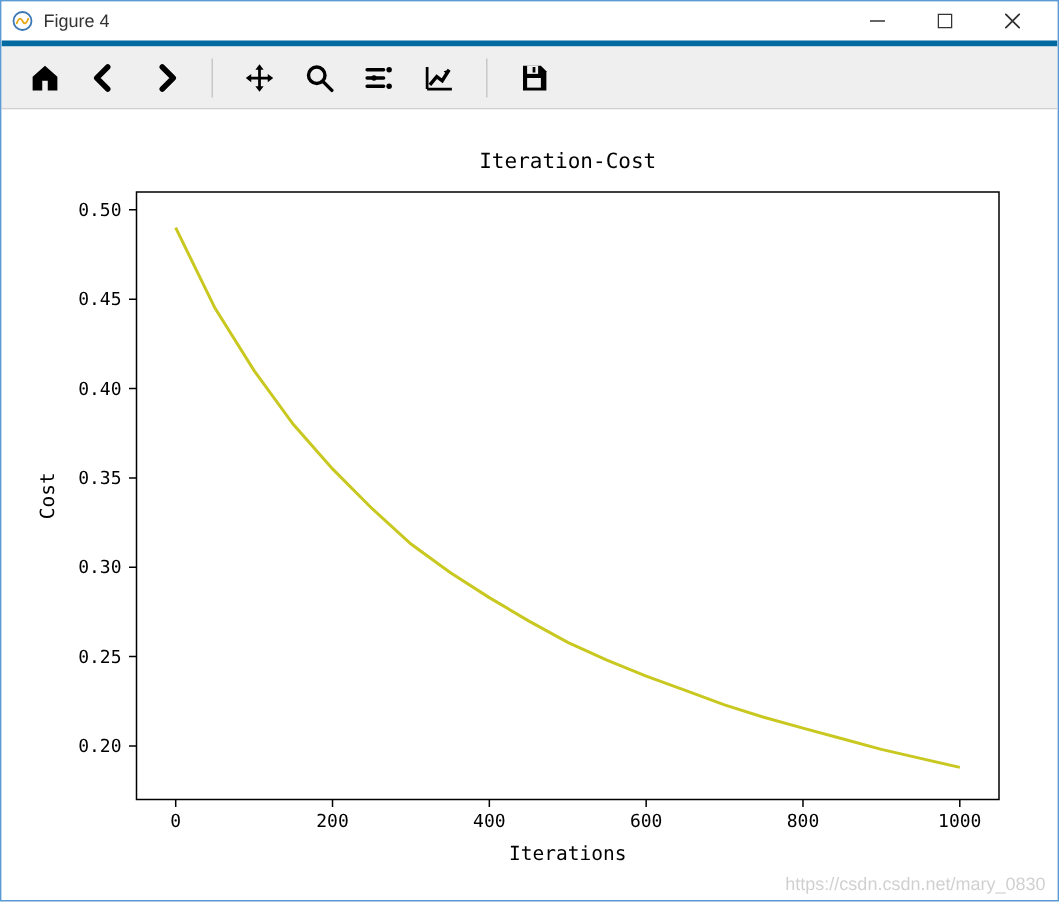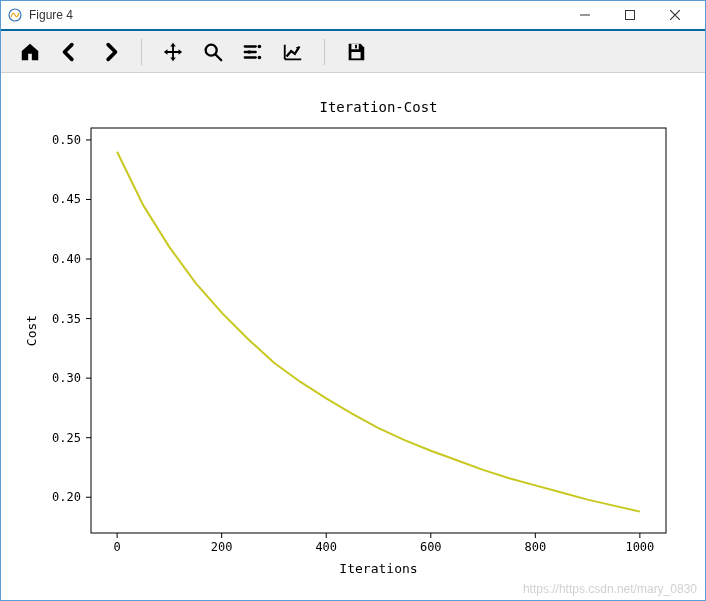--- a/index.html
+++ b/index.html
@@ -13,21 +13,21 @@
     border: 1px solid #5a9bd4;
   }
   .titlebar {
     height: 30px;
     background: #fff;
     display: flex;
     align-items: center;
     padding: 0 8px 0 6px;
     font-size: 12px;
     color: #333;
-    border-bottom: 2px solid #0369a1;
+    border-bottom: 4px solid #0369a1;
   }
   .titlebar .app-icon {
     width: 16px; height: 16px;
     margin-right: 6px;
     display: flex; align-items: center; justify-content: center;
   }
   .titlebar .title { flex: 0 0 auto; }
   .titlebar .spacer { flex: 1; }
   .winbtn {
     width: 45px; height: 30px;
@@ -185,14 +185,14 @@
       <text x="80" y="190.02941176470586" text-anchor="end" class="tick-label">0.40</text>
       <line x1="90" y1="126.47058823529403" x2="85" y2="126.47058823529403" stroke="#000" stroke-width="1"></line>
       <text x="80" y="130.47058823529403" text-anchor="end" class="tick-label">0.45</text>
       <line x1="90" y1="66.91176470588238" x2="85" y2="66.91176470588238" stroke="#000" stroke-width="1"></line>
       <text x="80" y="70.91176470588238" text-anchor="end" class="tick-label">0.50</text>
       <path d="M116.1 78.8 L142.3 132.4 L168.4 174.1 L194.5 209.9 L220.7 239.6 L246.8 265.8 L273.0 289.7 L299.1 308.7 L325.2 325.4 L351.4 340.9 L377.5 355.2 L403.6 367.1 L429.8 377.8 L455.9 387.3 L482.0 396.9 L508.2 405.2 L534.3 412.4 L560.5 419.5 L586.6 426.6 L612.7 432.6 L638.9 438.6 " fill="none" stroke="#c8c820" stroke-width="2"></path>
       <text x="377.5" y="39" text-anchor="middle" class="chart-title">Iteration-Cost</text>
       <text x="377.5" y="500" text-anchor="middle" class="axis-label">Iterations</text>
       <text x="0" y="0" text-anchor="middle" class="axis-label" transform="translate(35,257.5) rotate(-90)">Cost</text>
     </svg>
-  <div class="watermark">https://https.csdn.net/mary_0830</div>
+  <div class="watermark">https://csdn.csdn.net/mary_0830</div>
 </div>
 
 </body></html>

